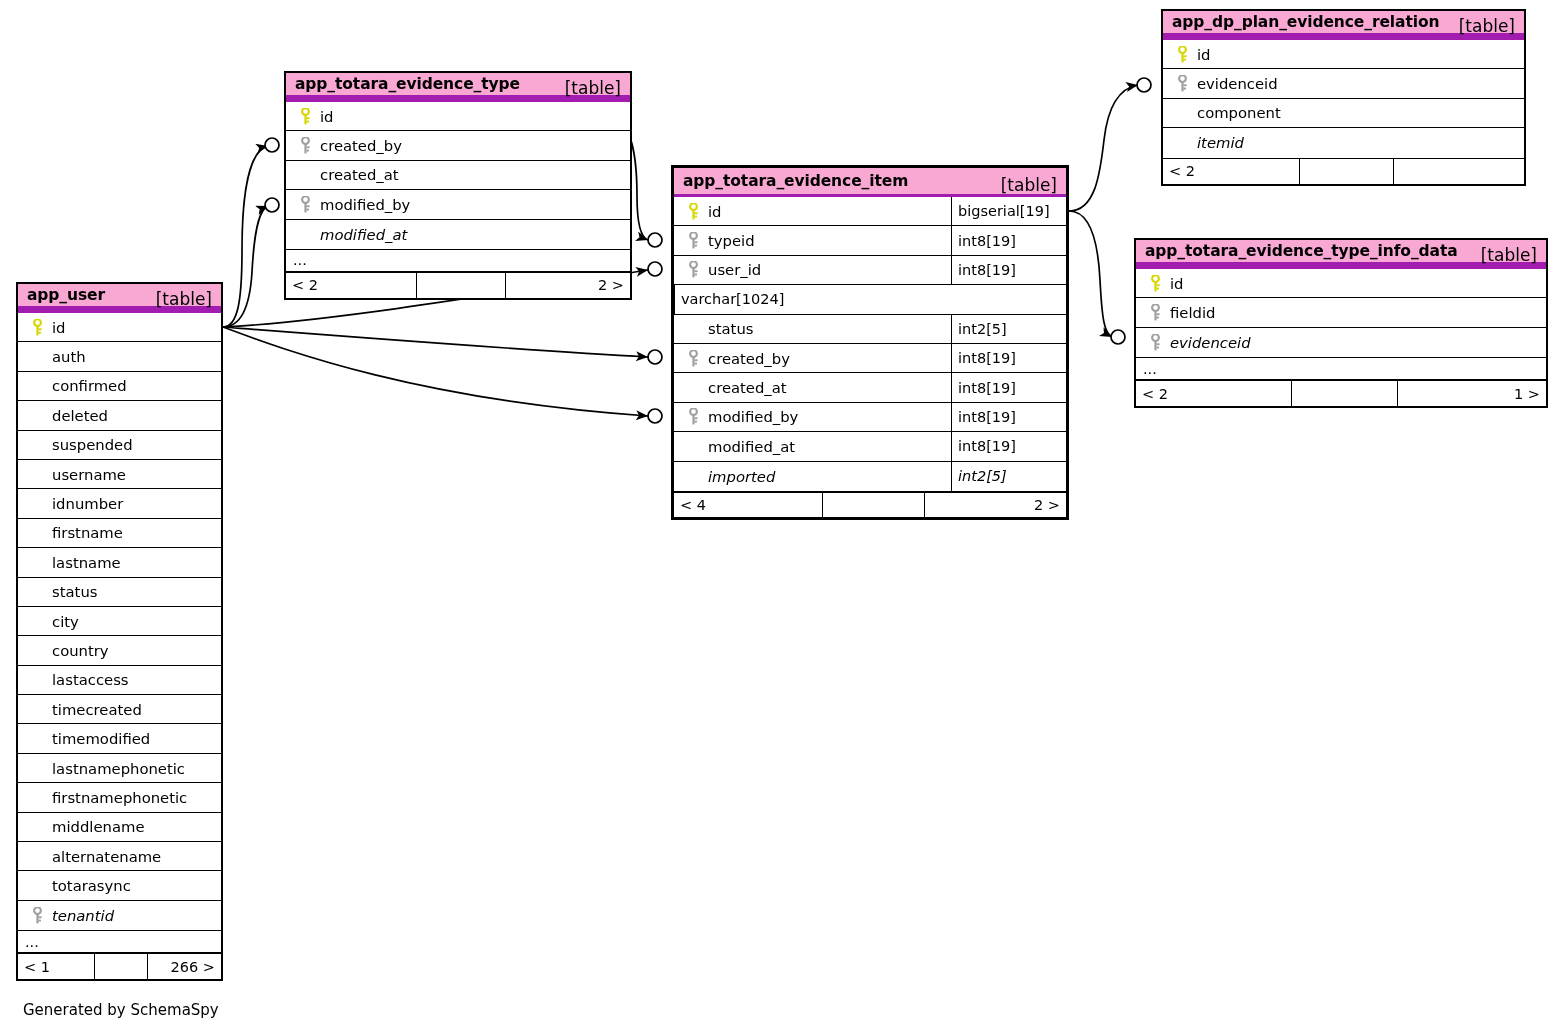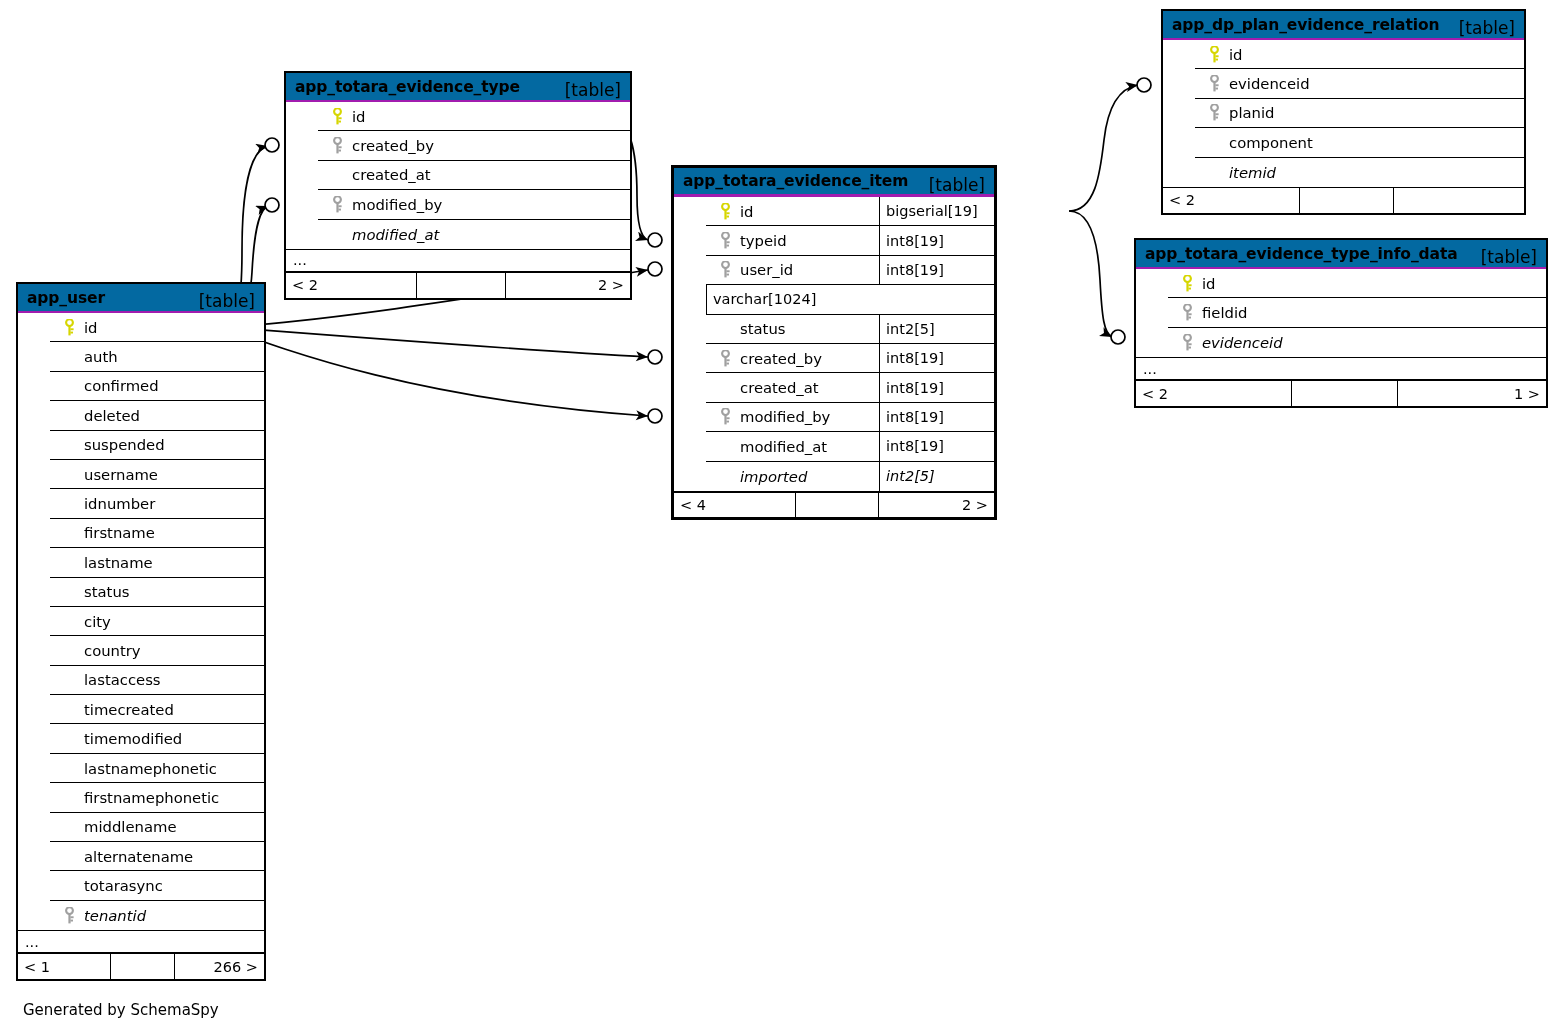--- a/index.html
+++ b/index.html
@@ -33,22 +33,22 @@
     box-sizing: border-box;
     z-index: 5;
   }
   .table-node.focus {
     border-width: 3px;
   }
   .t-header {
     display: flex;
     align-items: center;
     justify-content: space-between;
-    background: #0369a1;
-    border-bottom: 2px solid #a21caf;
+    background: #f9a8d4;
+    border-bottom: 7px solid #a21caf;
     box-sizing: border-box;
     padding: 0 9px;
     height: 29px;
   }
   .focus .t-header { border-bottom-width: 3px; }
   .t-title {
     font-weight: bold;
     font-size: 15.5px;
     letter-spacing: -0.1px;
     white-space: nowrap;
@@ -58,21 +58,20 @@
     white-space: nowrap;
     padding-left: 14px;
     margin-top: 7px;
   }
   .t-row {
     display: flex;
     align-items: stretch;
     border-bottom: 1.6px solid #000000;
     box-sizing: border-box;
     height: 29.4px;
-    margin-left: 32px;
   }
   .t-row:last-of-type { border-bottom: none; font-style: italic; }
   .col-name {
     flex: 1 1 auto;
     display: flex;
     align-items: center;
     padding-left: 7px;
     min-width: 0;
   }
   .col-type {
@@ -166,21 +165,21 @@
       <circle cx="655" cy="240" r="7" fill="#ffffff" stroke="#000000" stroke-width="1.7"></circle>
 
       <path d="M1069,211 C1095,211 1100,175 1104,140 C1108,105 1120,88 1138,85" marker-end="url(#crow)"></path>
       <circle cx="1144" cy="85" r="7" fill="#ffffff" stroke="#000000" stroke-width="1.7"></circle>
 
       <path d="M1069,211 C1090,211 1098,240 1100,280 C1102,318 1104,333 1112,337" marker-end="url(#crow)"></path>
       <circle cx="1118" cy="337" r="7" fill="#ffffff" stroke="#000000" stroke-width="1.7"></circle>
     </g>
   </svg>
 
-  <div class="table-node" id="tbl-app_user" style="left:16px; top:282px; width:250px;">
+  <div class="table-node" id="tbl-app_user" style="left:16px; top:282px; width:207px;">
     <div class="t-header">
       <span class="t-title">app_user</span>
       <span class="t-tag">[table]</span>
     </div>
     <div class="t-body">
         <div class="t-row">
           <div class="col-name">
             <span class="k-slot">
               <svg class="keyicon" width="11" height="17" viewBox="0 0 11 17" xmlns="http://www.w3.org/2000/svg">
                 <circle cx="5.5" cy="3.6" r="3.4" fill="none" stroke="#d6d600" stroke-width="2.1"></circle>
@@ -387,21 +386,21 @@
         </div>
       </div>
     <div class="ellipsis-row">...</div>
     <div class="t-footer">
       <span class="f-cell f-left">&lt; 2</span>
       <span class="f-cell f-mid"></span>
       <span class="f-cell f-right">2 &gt;</span>
     </div>
   </div>
 
-  <div class="table-node focus" id="tbl-app_totara_evidence_item" style="left:671px; top:165px; width:326px;">
+  <div class="table-node focus" id="tbl-app_totara_evidence_item" style="left:671px; top:165px; width:398px;">
     <div class="t-header">
       <span class="t-title">app_totara_evidence_item</span>
       <span class="t-tag">[table]</span>
     </div>
     <div class="t-body">
         <div class="t-row">
           <div class="col-name">
             <span class="k-slot">
               <svg class="keyicon" width="11" height="17" viewBox="0 0 11 17" xmlns="http://www.w3.org/2000/svg">
                 <circle cx="5.5" cy="3.6" r="3.4" fill="none" stroke="#d6d600" stroke-width="2.1"></circle>
@@ -532,33 +531,20 @@
           <div class="col-name">
             <span class="k-slot">
               <svg class="keyicon" width="11" height="17" viewBox="0 0 11 17" xmlns="http://www.w3.org/2000/svg">
                 <circle cx="5.5" cy="3.6" r="3.4" fill="none" stroke="#a0a0a0" stroke-width="2.1"></circle>
                 <rect x="4.4" y="6.2" width="2.2" height="10.2" fill="#a0a0a0"></rect>
                 <rect x="6.4" y="9.3" width="3.2" height="1.9" fill="#a0a0a0"></rect>
                 <rect x="6.4" y="12.6" width="2.6" height="1.9" fill="#a0a0a0"></rect>
               </svg>
             </span>
             <span class="cname">evidenceid</span>
-          </div>
-        </div>
-        <div class="t-row">
-          <div class="col-name">
-            <span class="k-slot">
-              <svg class="keyicon" width="11" height="17" viewBox="0 0 11 17" xmlns="http://www.w3.org/2000/svg">
-                <circle cx="5.5" cy="3.6" r="3.4" fill="none" stroke="#a0a0a0" stroke-width="2.1"></circle>
-                <rect x="4.4" y="6.2" width="2.2" height="10.2" fill="#a0a0a0"></rect>
-                <rect x="6.4" y="9.3" width="3.2" height="1.9" fill="#a0a0a0"></rect>
-                <rect x="6.4" y="12.6" width="2.6" height="1.9" fill="#a0a0a0"></rect>
-              </svg>
-            </span>
-            <span class="cname">planid</span>
           </div>
         </div>
         <div class="t-row">
           <div class="col-name">
             <span class="k-slot"></span>
             <span class="cname">component</span>
           </div>
         </div>
         <div class="t-row">
           <div class="col-name">

